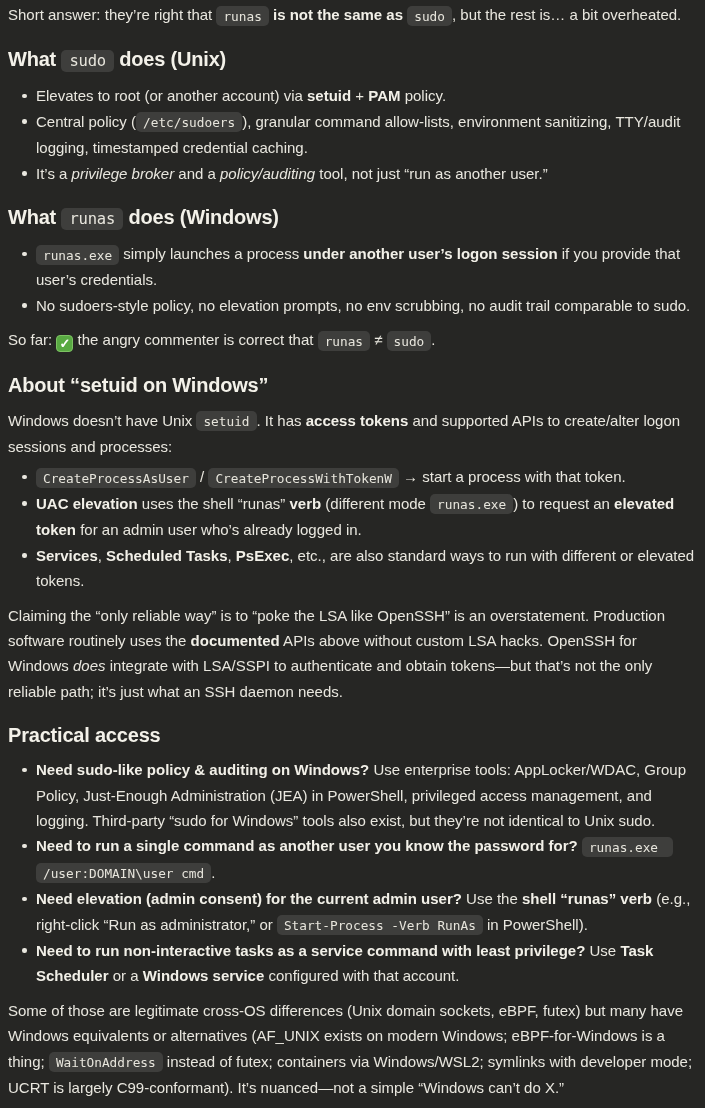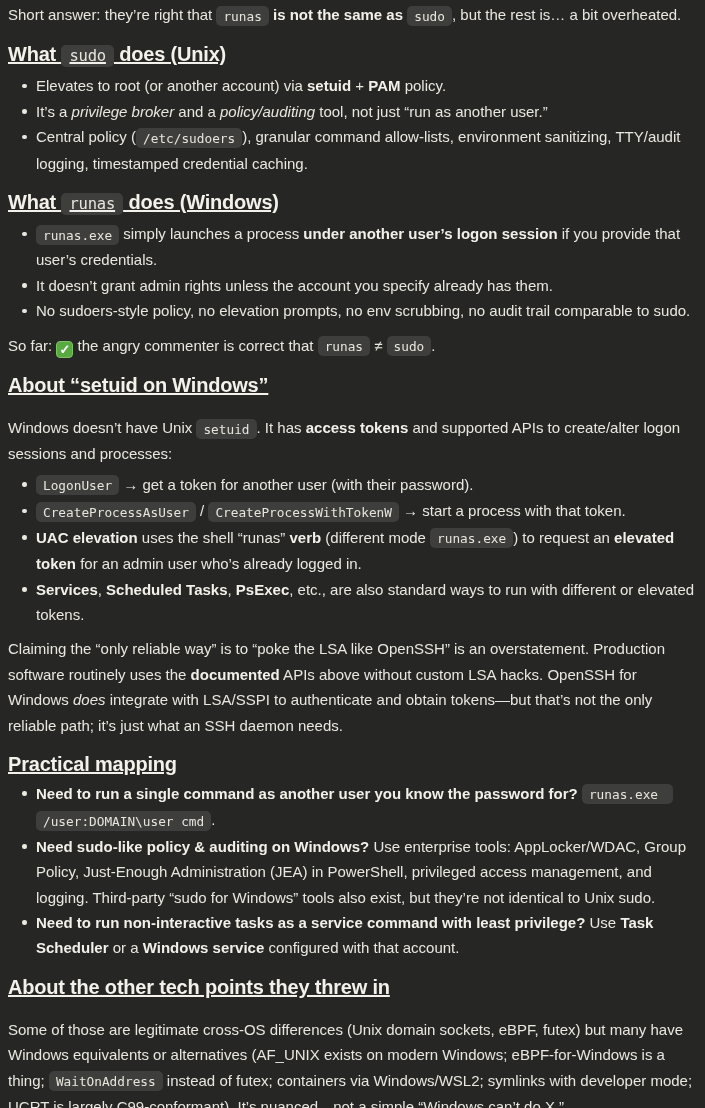--- a/index.html
+++ b/index.html
@@ -15,28 +15,27 @@
   }
   .message {
     padding: 1px 8px 0 8px;
   }
   .message > :first-child { margin-top: 1px; }
   p {
     margin: 9px 0 5px 0;
   }
   h2 {
     font-size: 20px;
-    line-height: 30px;
+    line-height: 40px;
     font-weight: 700;
     color: #f3f1e9;
     margin: 11px 0 0 0;
     letter-spacing: -0.2px;
-    text-decoration: underline;
   }
-  h2 + p { margin-top: 15px; }
+  h2 + p { margin-top: 3px; }
   ul {
     list-style: none;
     margin: 2px 0 9px 0;
     padding: 0 0 0 28px;
   }
   li {
     position: relative;
     margin: 0;
   }
   li::before {
@@ -84,40 +83,38 @@
   }
 </style>
 </head>
 <body>
 
 <main class="message">
     <p><span>Short answer: they’re right that </span><code class="inline-code">runas</code><span> </span><span class="bold">is not the same as</span><span> </span><code class="inline-code">sudo</code><span>, but the rest is… a bit overheated.</span></p>
     <h2><span>What </span><code class="inline-code">sudo</code><span> does (Unix)</span></h2>
     <ul>
       <li><span>Elevates to root (or another account) via </span><span class="bold">setuid</span><span> + </span><span class="bold">PAM</span><span> policy.</span></li>
+      <li><span>Central policy (</span><code class="inline-code">/etc/sudoers</code><span>), granular command allow-lists, environment sanitizing, TTY/audit logging, timestamped credential caching.</span></li>
       <li><span>It’s a </span><span class="italic">privilege broker</span><span> and a </span><span class="italic">policy/auditing</span><span> tool, not just “run as another user.”</span></li>
-      <li><span>Central policy (</span><code class="inline-code">/etc/sudoers</code><span>), granular command allow-lists, environment sanitizing, TTY/audit logging, timestamped credential caching.</span></li>
     </ul>
     <h2><span>What </span><code class="inline-code">runas</code><span> does (Windows)</span></h2>
     <ul>
       <li><code class="inline-code">runas.exe</code><span> simply launches a process </span><span class="bold">under another user’s logon session</span><span> if you provide that user’s credentials.</span></li>
-      <li><span>It doesn’t grant admin rights unless the account you specify already has them.</span></li>
       <li><span>No sudoers-style policy, no elevation prompts, no env scrubbing, no audit trail comparable to sudo.</span></li>
     </ul>
     <p><span>So far: </span><span class="check-emoji">✓</span><span> the angry commenter is correct that </span><code class="inline-code">runas</code><span> ≠ </span><code class="inline-code">sudo</code><span>.</span></p>
     <h2><span>About “setuid on Windows”</span></h2>
     <p><span>Windows doesn’t have Unix </span><code class="inline-code">setuid</code><span>. It has </span><span class="bold">access tokens</span><span> and supported APIs to create/alter logon sessions and processes:</span></p>
     <ul>
-      <li><code class="inline-code">LogonUser</code><span> → get a token for another user (with their password).</span></li>
       <li><code class="inline-code">CreateProcessAsUser</code><span> / </span><code class="inline-code">CreateProcessWithTokenW</code><span> → start a process with that token.</span></li>
       <li><span class="bold">UAC elevation</span><span> uses the shell “runas” </span><span class="bold">verb</span><span> (different mode </span><code class="inline-code">runas.exe</code><span>) to request an </span><span class="bold">elevated token</span><span> for an admin user who’s already logged in.</span></li>
       <li><span class="bold">Services</span><span>, </span><span class="bold">Scheduled Tasks</span><span>, </span><span class="bold">PsExec</span><span>, etc., are also standard ways to run with different or elevated tokens.</span></li>
     </ul>
     <p><span>Claiming the “only reliable way” is to “poke the LSA like OpenSSH” is an overstatement. Production software routinely uses the </span><span class="bold">documented</span><span> APIs above without custom LSA hacks. OpenSSH for Windows </span><span class="italic">does</span><span> integrate with LSA/SSPI to authenticate and obtain tokens—but that’s not the only reliable path; it’s just what an SSH daemon needs.</span></p>
-    <h2><span>Practical mapping</span></h2>
+    <h2><span>Practical access</span></h2>
     <ul>
+      <li><span class="bold">Need sudo-like policy &amp; auditing on Windows?</span><span> Use enterprise tools: AppLocker/WDAC, Group Policy, Just-Enough Administration (JEA) in PowerShell, privileged access management, and logging. Third-party “sudo for Windows” tools also exist, but they’re not identical to Unix sudo.</span></li>
       <li><span class="bold">Need to run a single command as another user you know the password for?</span><span> </span><code class="inline-code">runas.exe /user:DOMAIN\user cmd</code><span>.</span></li>
-      <li><span class="bold">Need sudo-like policy &amp; auditing on Windows?</span><span> Use enterprise tools: AppLocker/WDAC, Group Policy, Just-Enough Administration (JEA) in PowerShell, privileged access management, and logging. Third-party “sudo for Windows” tools also exist, but they’re not identical to Unix sudo.</span></li>
+      <li><span class="bold">Need elevation (admin consent) for the current admin user?</span><span> Use the </span><span class="bold">shell “runas” verb</span><span> (e.g., right-click “Run as administrator,” or </span><code class="inline-code">Start-Process -Verb RunAs</code><span> in PowerShell).</span></li>
       <li><span class="bold">Need to run non-interactive tasks as a service command with least privilege?</span><span> Use </span><span class="bold">Task Scheduler</span><span> or a </span><span class="bold">Windows service</span><span> configured with that account.</span></li>
     </ul>
-    <h2><span>About the other tech points they threw in</span></h2>
     <p><span>Some of those are legitimate cross-OS differences (Unix domain sockets, eBPF, futex) but many have Windows equivalents or alternatives (AF_UNIX exists on modern Windows; eBPF-for-Windows is a thing; </span><code class="inline-code">WaitOnAddress</code><span> instead of futex; containers via Windows/WSL2; symlinks with developer mode; UCRT is largely C99-conformant). It’s nuanced—not a simple “Windows can’t do X.”</span></p>
   </main>
 
 </body></html>

